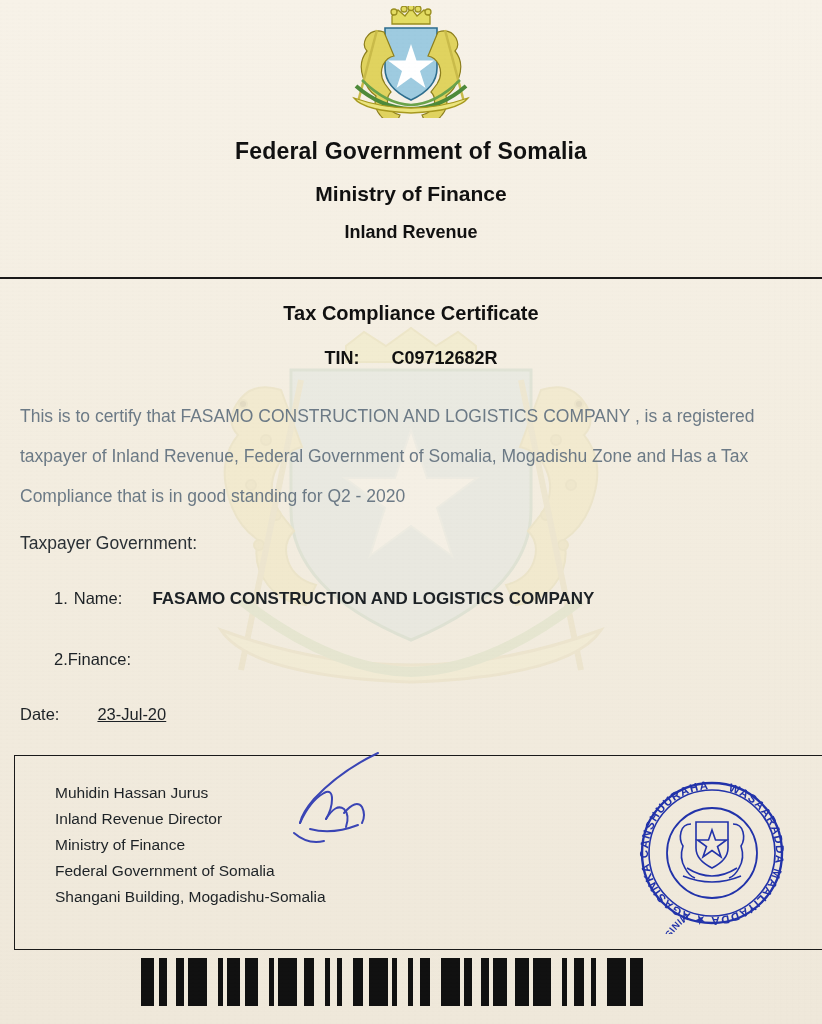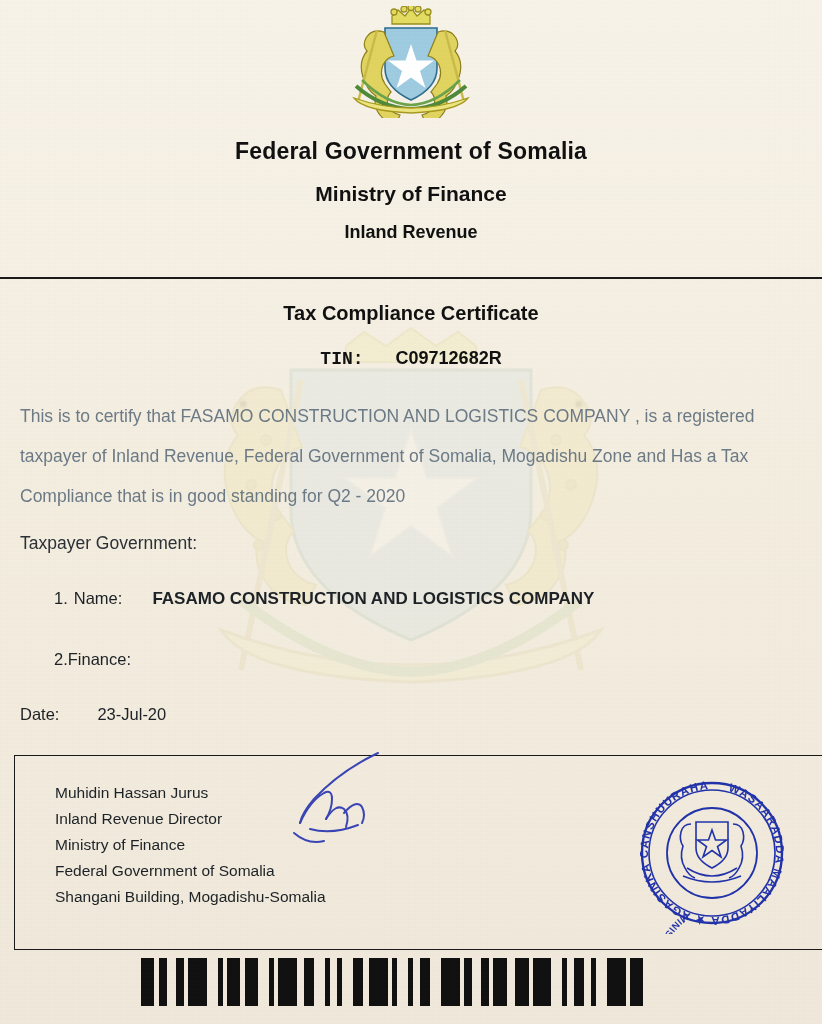--- a/index.html
+++ b/index.html
@@ -100,21 +100,21 @@
   }
   #tinline {
     position: absolute;
     top: 348px;
     width: 100%;
     text-align: center;
     font-size: 18px;
     font-weight: bold;
     color: #111;
   }
-  #tinline .tin-label { margin-right: 32px; font-family: Liberation Mono, monospace; }
+  #tinline .tin-label { margin-right: 32px; }
 
   #certify {
     position: absolute;
     top: 396px;
     left: 20px;
     width: 760px;
     font-size: 17.5px;
     line-height: 40px;
     color: #6c7a86;
   }
@@ -149,21 +149,21 @@
     color: #1d2226;
   }
 
   #row-date {
     position: absolute;
     top: 705px;
     left: 20px;
     font-size: 16.5px;
     color: #1d2226;
   }
-  #row-date .val { margin-left: 38px; }
+  #row-date .val { margin-left: 38px; text-decoration: underline; }
 
   
   #sigbox {
     position: absolute;
     left: 14px;
     top: 755px;
     width: 814px;
     height: 195px;
     border: 1.6px solid #1a1a1a;
   }

